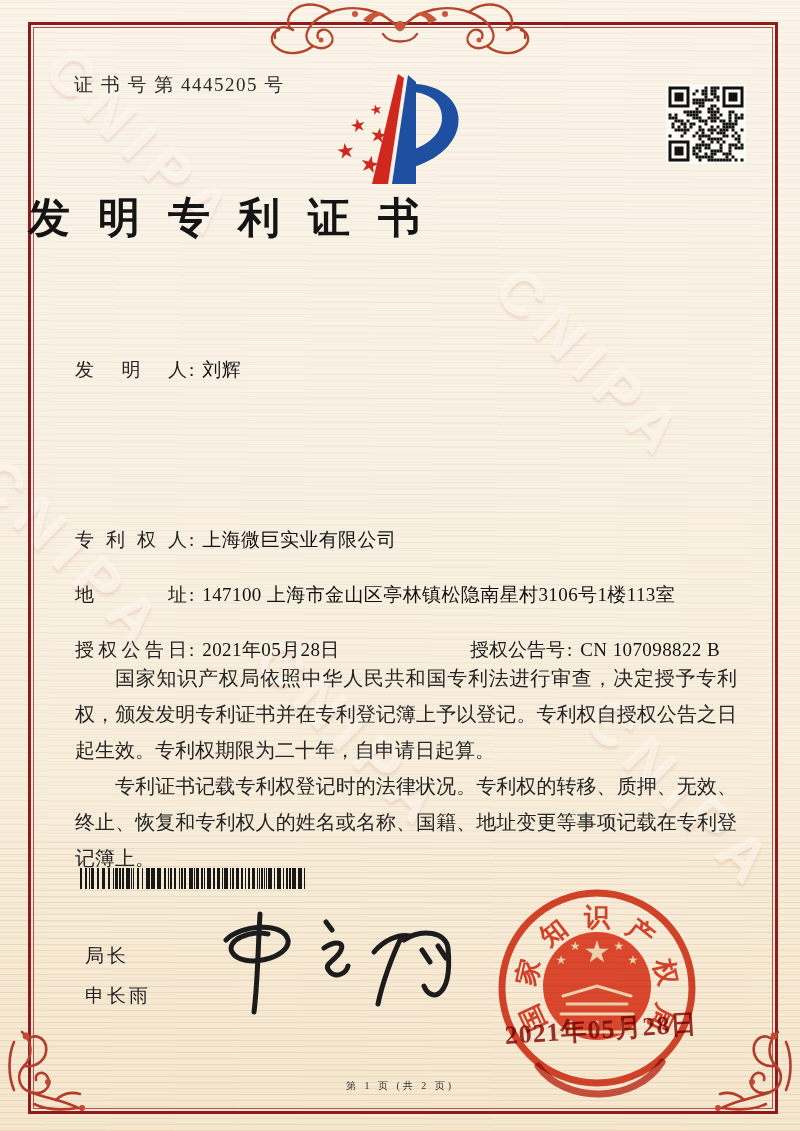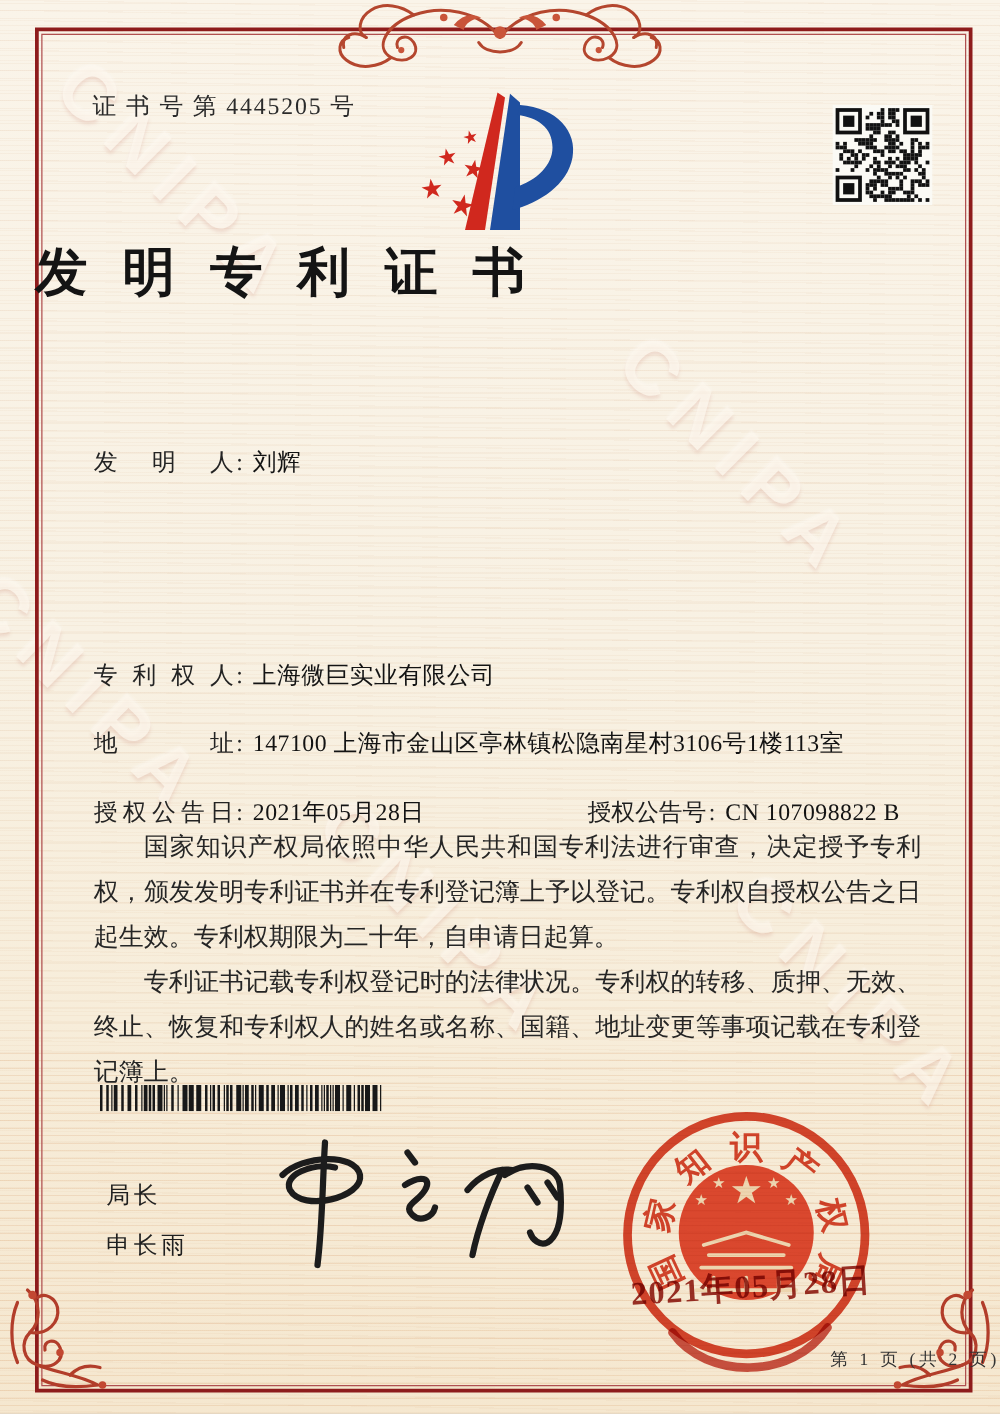--- a/index.html
+++ b/index.html
@@ -48,22 +48,22 @@
   
   .signer{position:absolute;z-index:5;left:85px;font-size:19px;color:#1f1f1f;letter-spacing:3px;text-align:right;}
   .sig{position:absolute;z-index:6;left:198px;top:900px;}
   
   .seal{position:absolute;z-index:7;left:485px;top:876px;mix-blend-mode:multiply;opacity:.94;}
   .seal-date{position:absolute;z-index:8;left:486px;top:1012px;width:230px;text-align:center;
     font-size:26px;font-weight:700;color:#9e332b;letter-spacing:1px;transform:rotate(-3.5deg);
     mix-blend-mode:multiply;}
   .arc{position:absolute;z-index:7;left:520px;top:1058px;mix-blend-mode:multiply;}
   
-  .footer{position:absolute;z-index:5;left:0;right:0;top:1079px;text-align:right;
-    font-size:14px;letter-spacing:3px;color:#333;}
+  .footer{position:absolute;z-index:5;left:0;right:0;top:1079px;text-align:center;
+    font-size:10px;letter-spacing:3px;color:#333;}
 </style>
 </head>
 <body>
 
 <div class="page">
 
   <div class="texture"></div>
   <div class="texture2"></div>
   <div class="texture3"></div>
 

